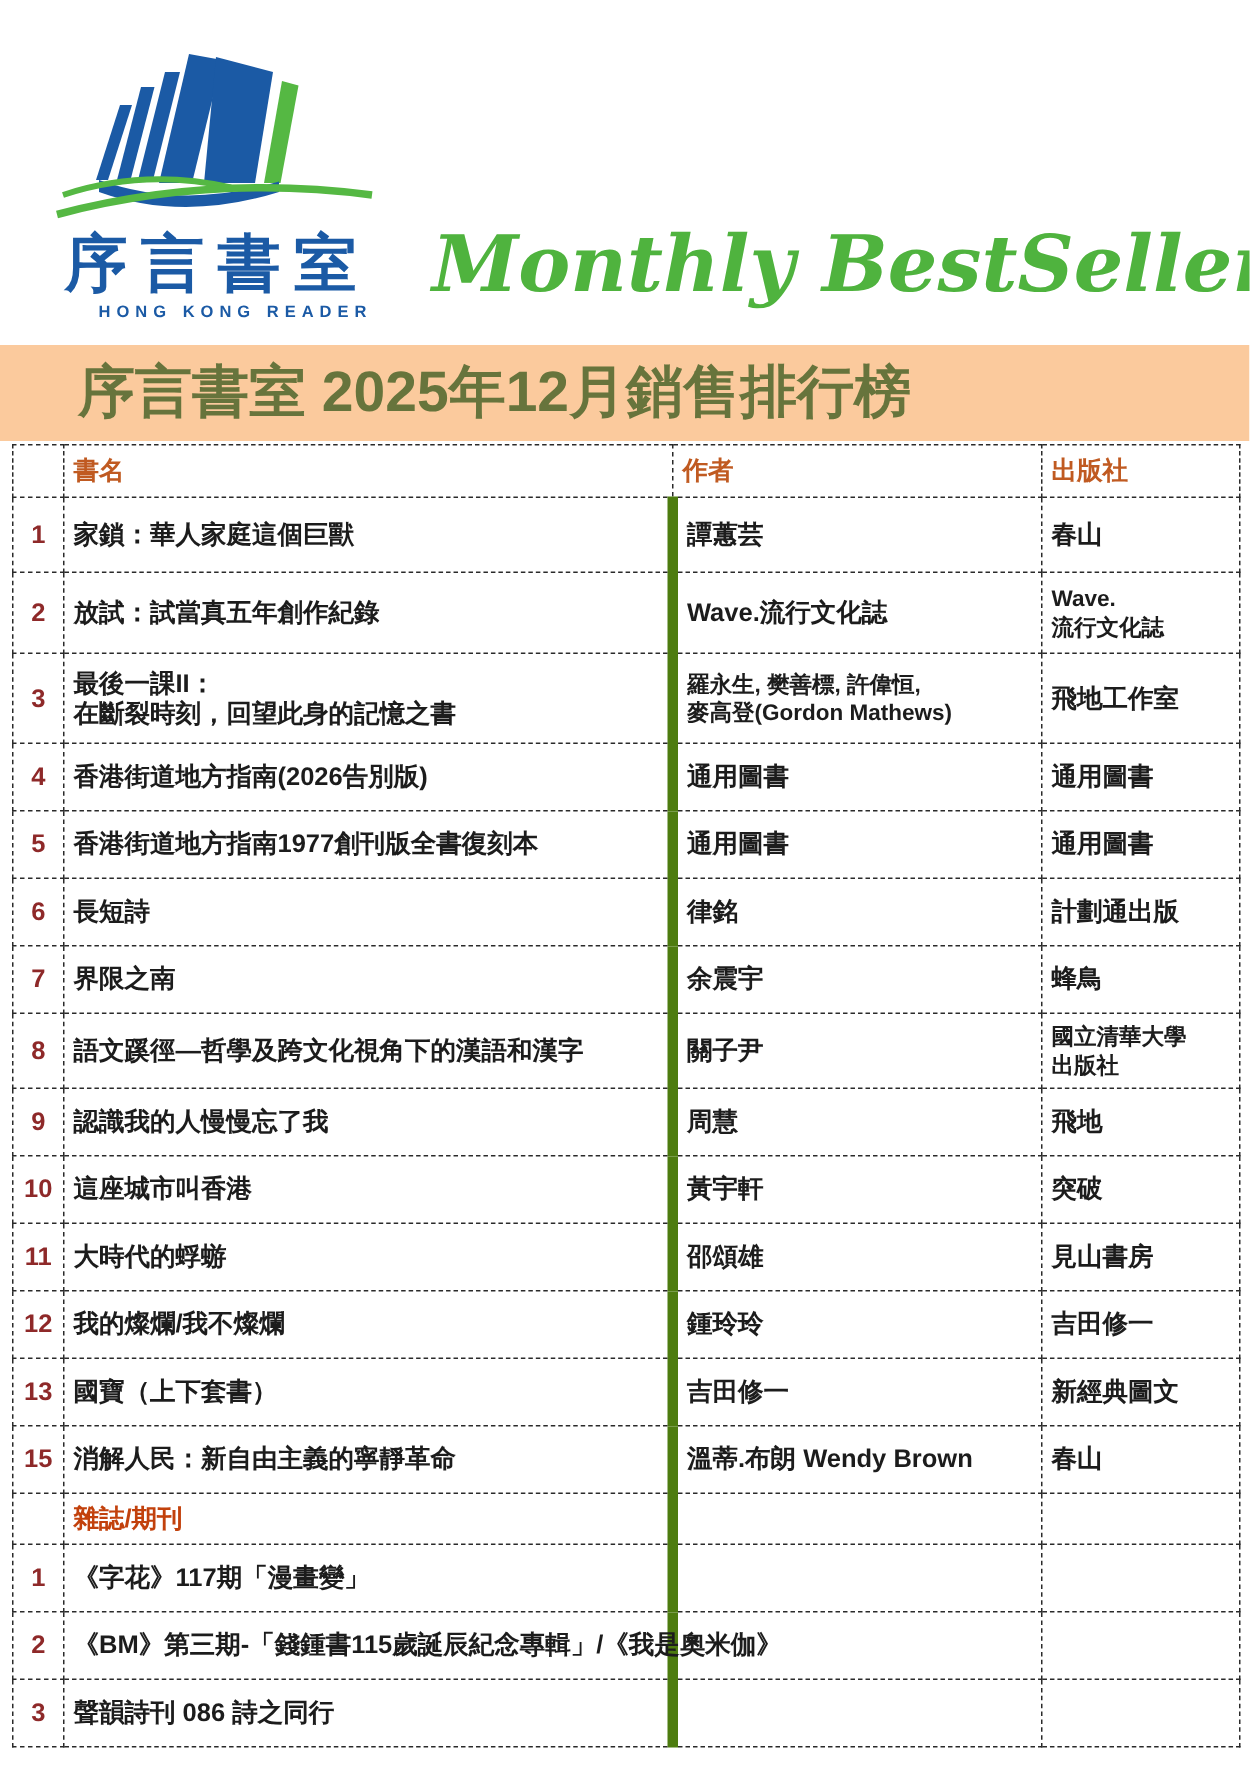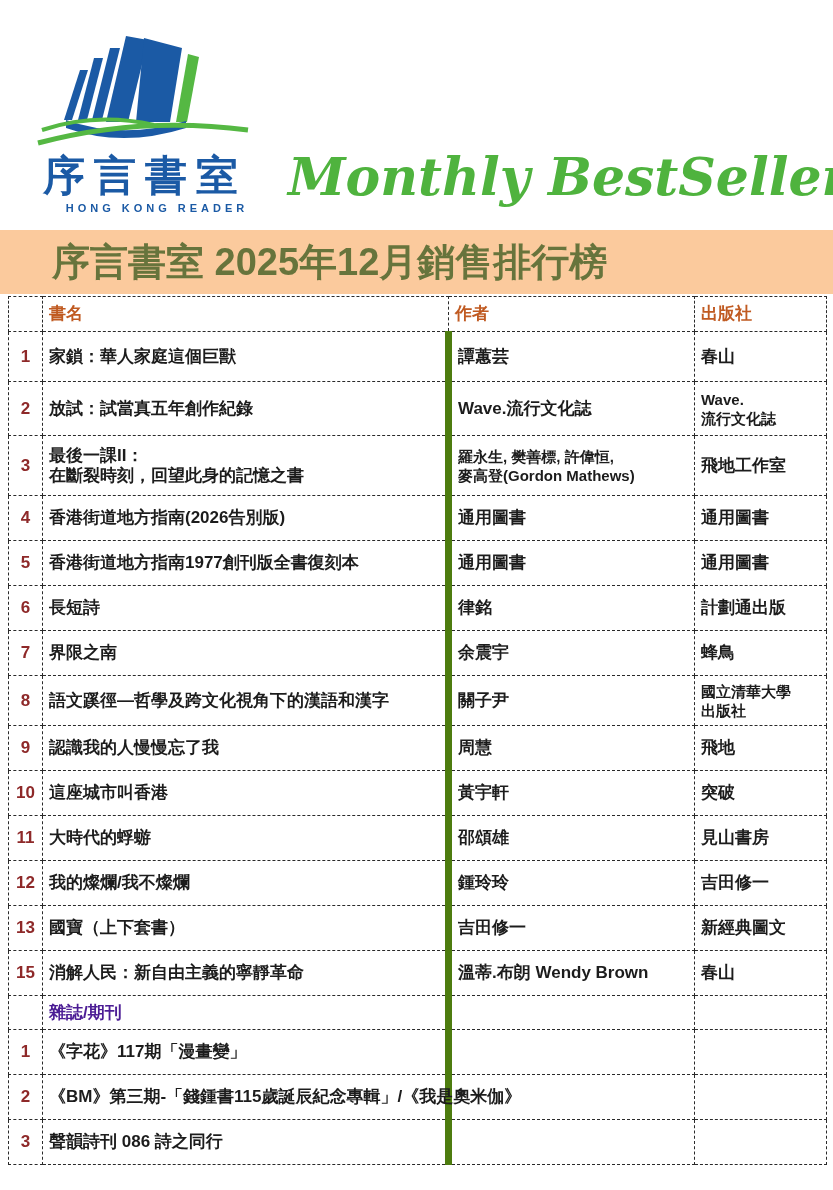--- a/index.html
+++ b/index.html
@@ -51,21 +51,21 @@
   th{text-align:left;color:#C05A21;height:34px;}
   td.rank{
     text-align:center;color:#8E2929;padding:0;
     font-size:17px;font-weight:700;
   }
   td.gl{border-left:7px solid #4d7c0f;}   
   .preline{white-space:pre-line;}
   .sm{font-size:15px;line-height:19px;}
   .xs{font-size:13px;line-height:16px;}
   .h50{height:50px;} .h54{height:54px;} .h60{height:60px;} .h45{height:45px;} .h34{height:34px;margin-top:26px;}
-  td.section-label{color:#4c1d95;font-size:17px;font-weight:700;}
+  td.section-label{color:#c2410c;font-size:17px;font-weight:700;}
   td.mag-title{white-space:nowrap;overflow:visible;}
 </style>
 </head>
 <body>
 
 <div class="header">
 
   <div class="logo">
     <svg width="220" height="126" viewBox="0 0 220 126">
 

